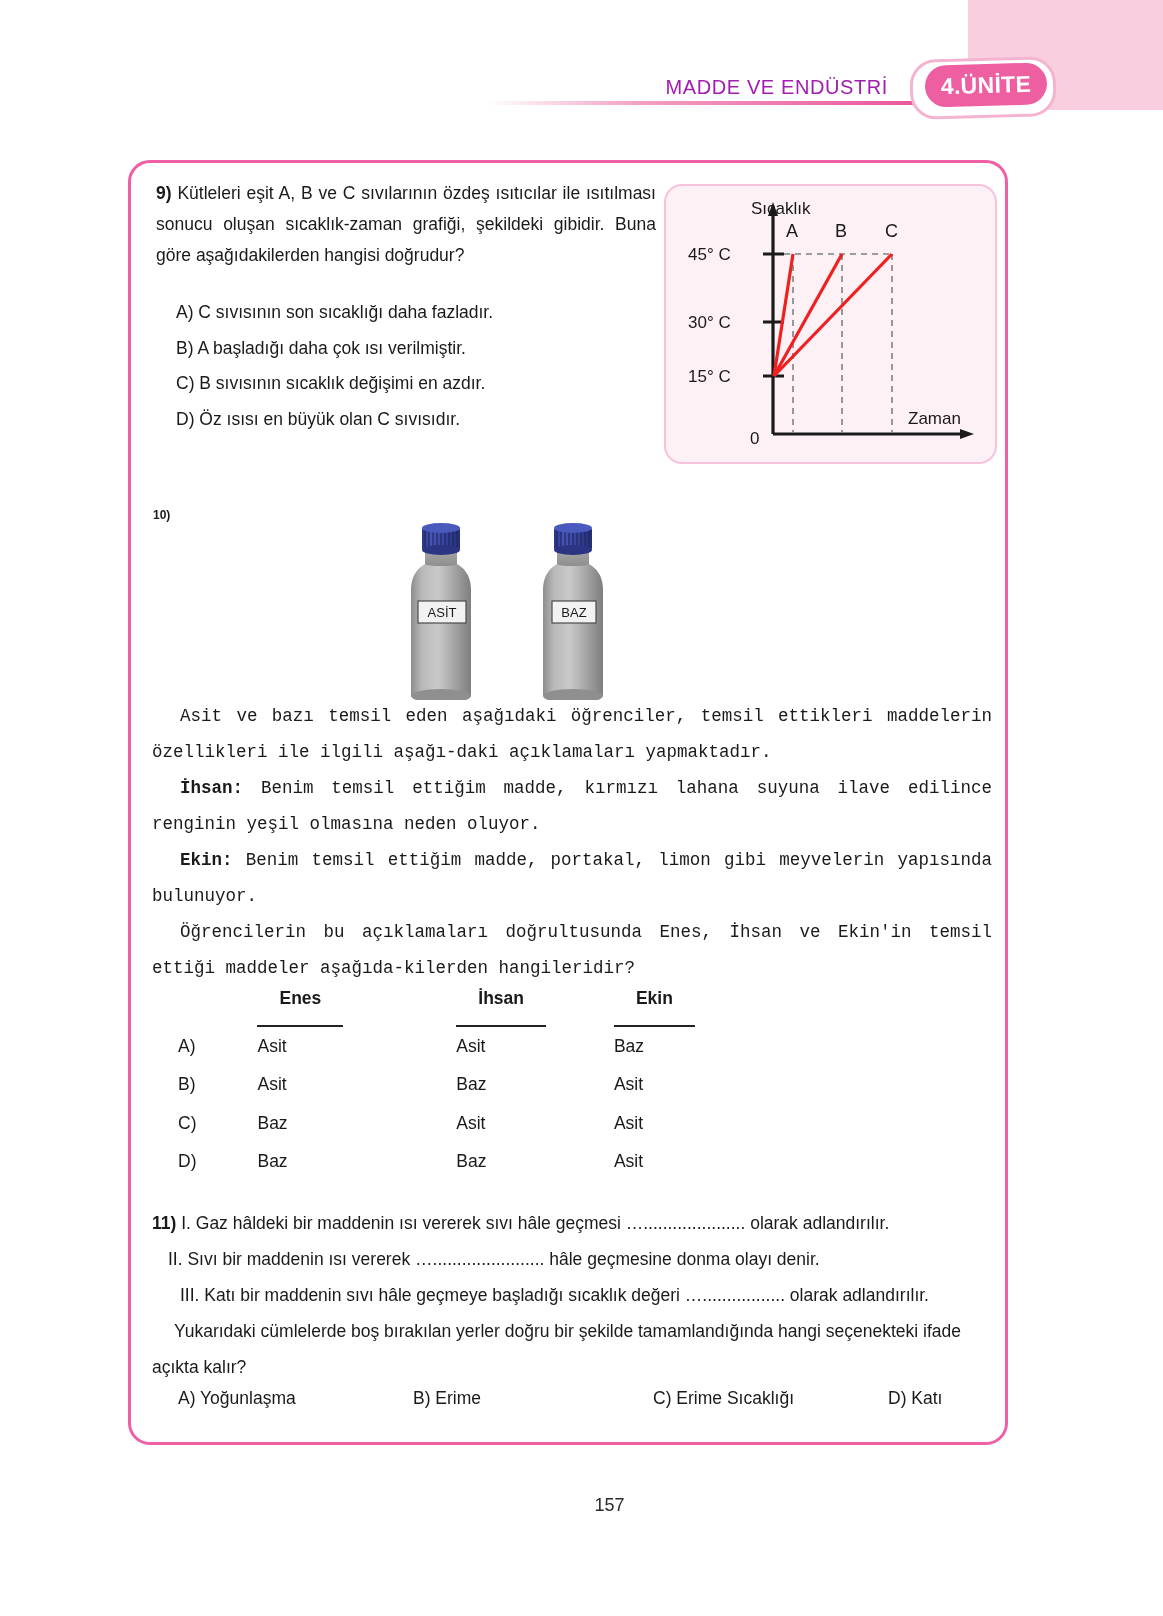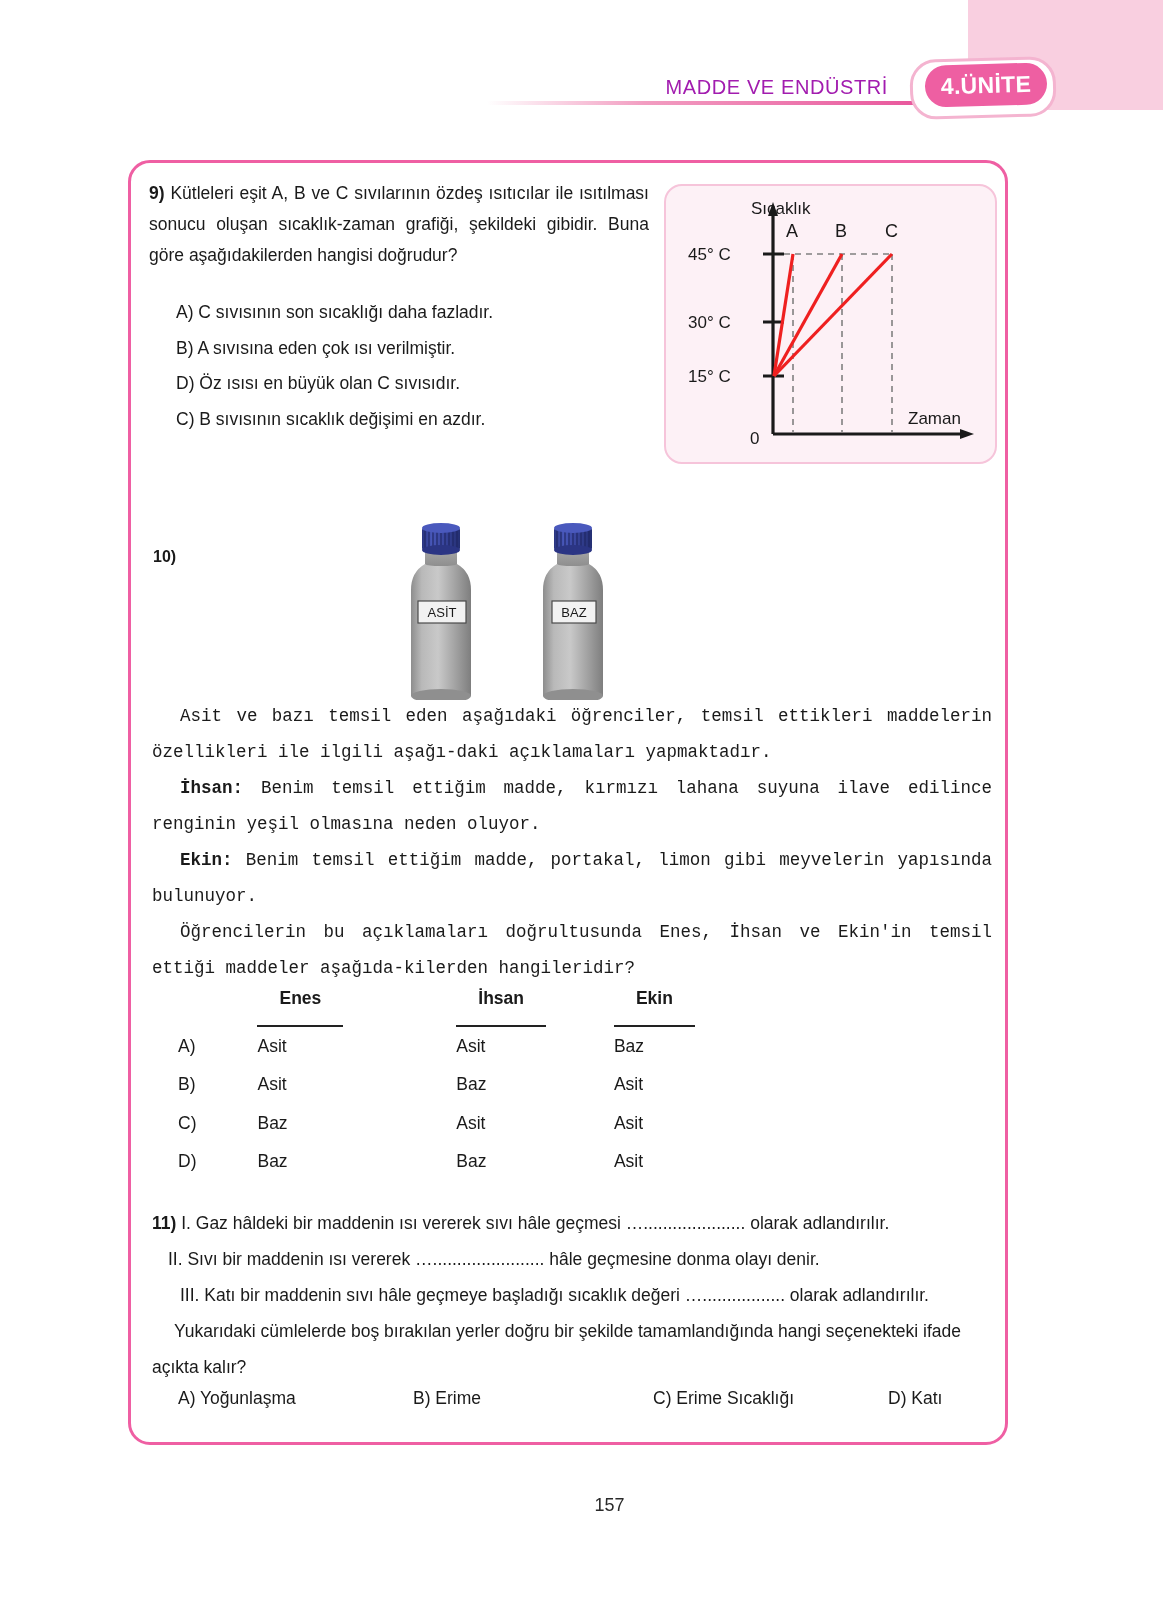--- a/index.html
+++ b/index.html
@@ -73,21 +73,21 @@
     left: 128px; top: 160px;
     width: 880px; height: 1285px;
     border: 3px solid #ef5fa3;
     border-radius: 22px;
     box-sizing: border-box;
   }
 
   
   .q9-text {
     position: absolute;
-    left: 149px; top: 178px;
+    left: 156px; top: 178px;
     width: 500px;
     font-size: 17.5px;
     line-height: 31px;
     text-align: justify;
   }
   .q9-text .qnum { font-weight: bold; }
   .q9-opts {
     position: absolute;
     left: 176px; top: 295px;
     width: 480px;
@@ -104,23 +104,22 @@
     border: 2px solid #f6c4da;
     border-radius: 18px;
     box-sizing: border-box;
   }
   .graph-svg { position: absolute; left: 664px; top: 184px; }
 
   
   .q10-num {
     position: absolute;
     left: 153px; top: 508px;
-    font-size: 16px;
+    font-size: 12px;
     font-weight: bold;
-    margin-top: 40px;
   }
   .bottles { position: absolute; left: 380px; top: 500px; }
 
   .q10-body {
     position: absolute;
     left: 152px; top: 698px;
     width: 840px;
     font-size: 17.5px;
     line-height: 36px;
     text-align: justify;
@@ -204,23 +203,23 @@
 
 <div class="frame"></div>
 
 <div class="q9-text">
   <span class="qnum">9)</span>
   <span>Kütleleri eşit A, B ve C sıvılarının özdeş ısıtıcılar ile ısıtılması sonucu oluşan sıcaklık-zaman grafiği, şekildeki gibidir. Buna göre aşağıdakilerden hangisi doğrudur?</span>
 </div>
 
 <div class="q9-opts">
   <div>A) C sıvısının son sıcaklığı daha fazladır.</div>
-  <div>B) A sıvısına eden çok ısı verilmiştir.</div>
+  <div>B) A başladığı daha çok ısı verilmiştir.</div>
+  <div>C) B sıvısının sıcaklık değişimi en azdır.</div>
   <div>D) Öz ısısı en büyük olan C sıvısıdır.</div>
-  <div>C) B sıvısının sıcaklık değişimi en azdır.</div>
 </div>
 
 <div class="graph-box"></div>
 <svg class="graph-svg" width="333" height="280" viewBox="0 0 333 280">
 
   <line x1="109" y1="70" x2="228" y2="70" stroke="#808080" stroke-width="1.6" stroke-dasharray="6,5"></line>
 
   <line x1="129" y1="70" x2="129" y2="248" stroke="#808080" stroke-width="1.6" stroke-dasharray="6,5"></line>
   <line x1="178" y1="70" x2="178" y2="248" stroke="#808080" stroke-width="1.6" stroke-dasharray="6,5"></line>
   <line x1="228" y1="70" x2="228" y2="248" stroke="#808080" stroke-width="1.6" stroke-dasharray="6,5"></line>

